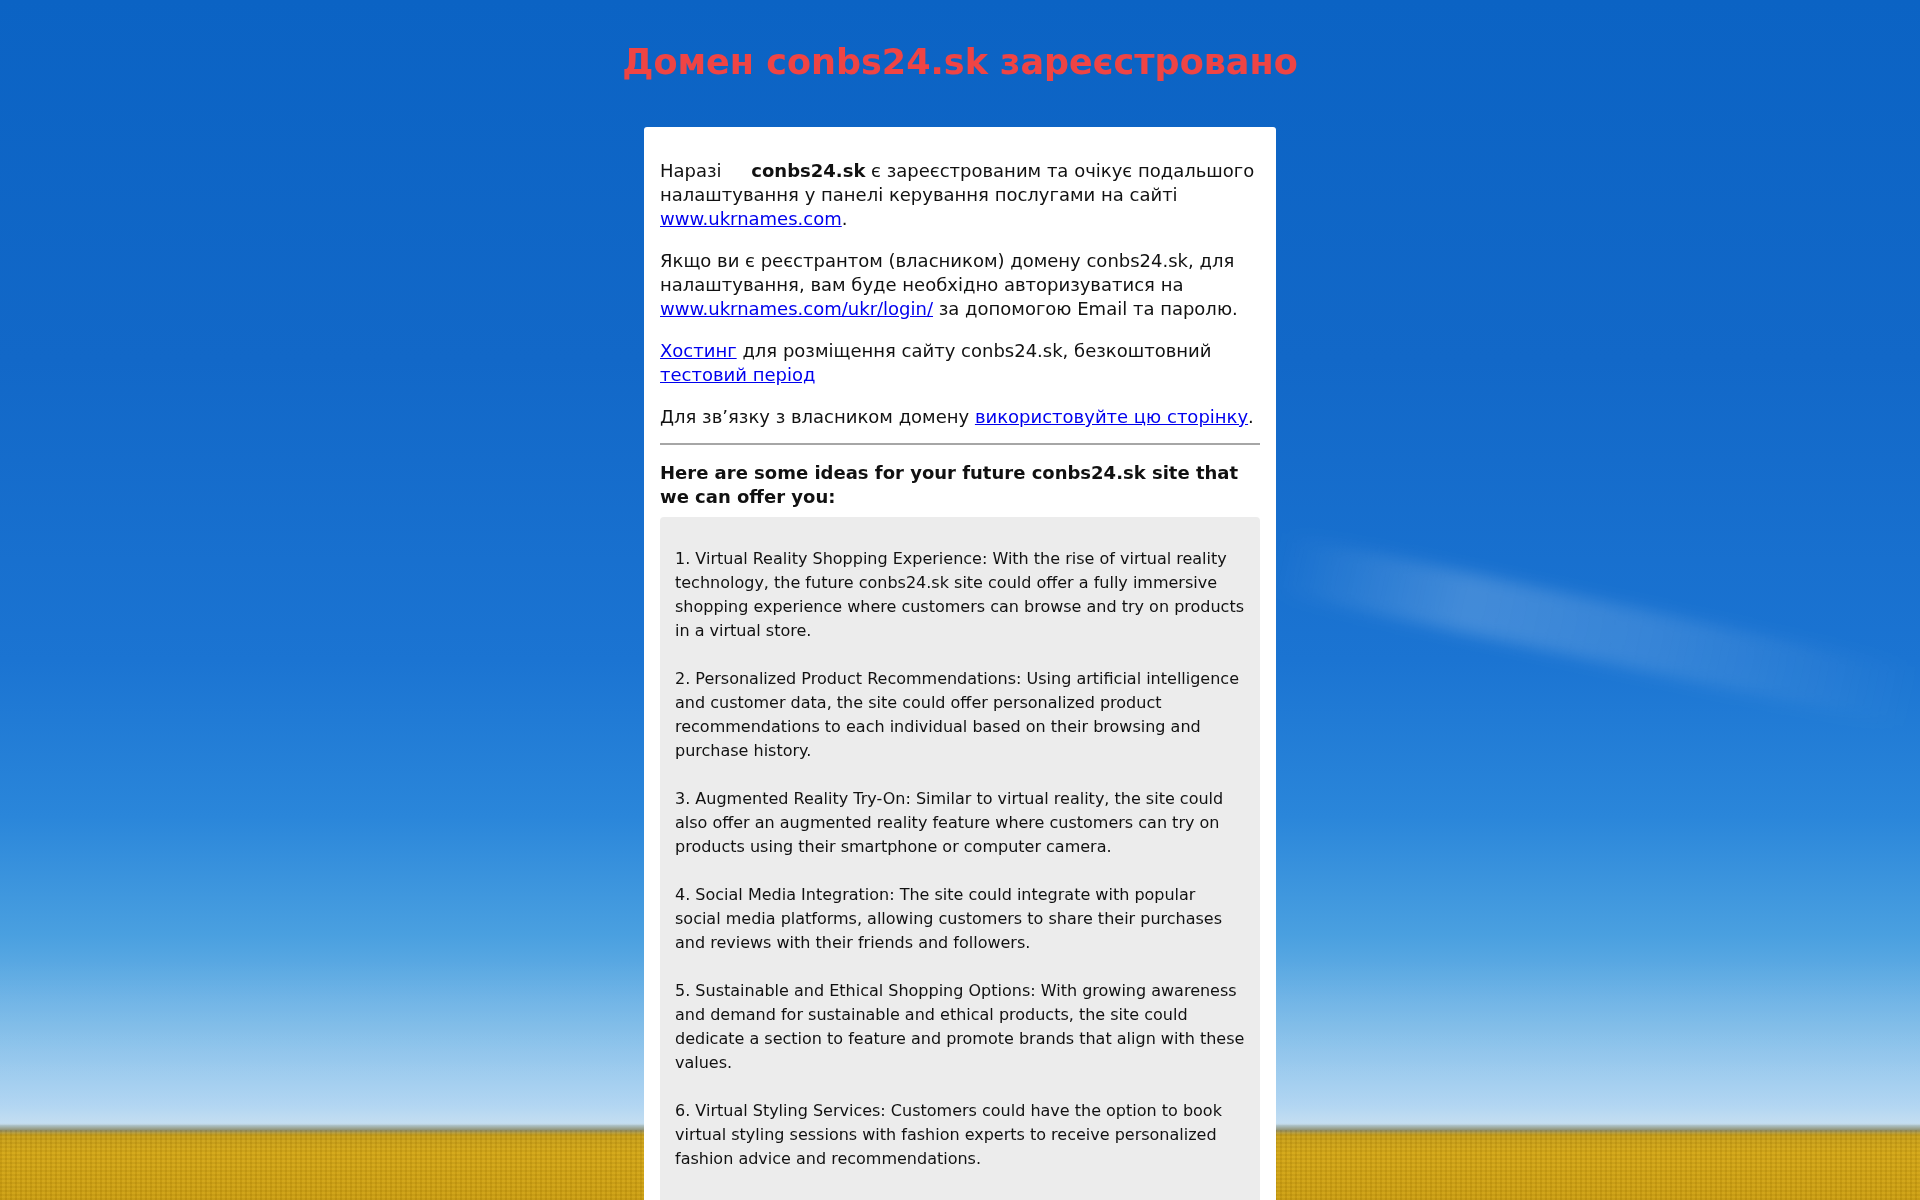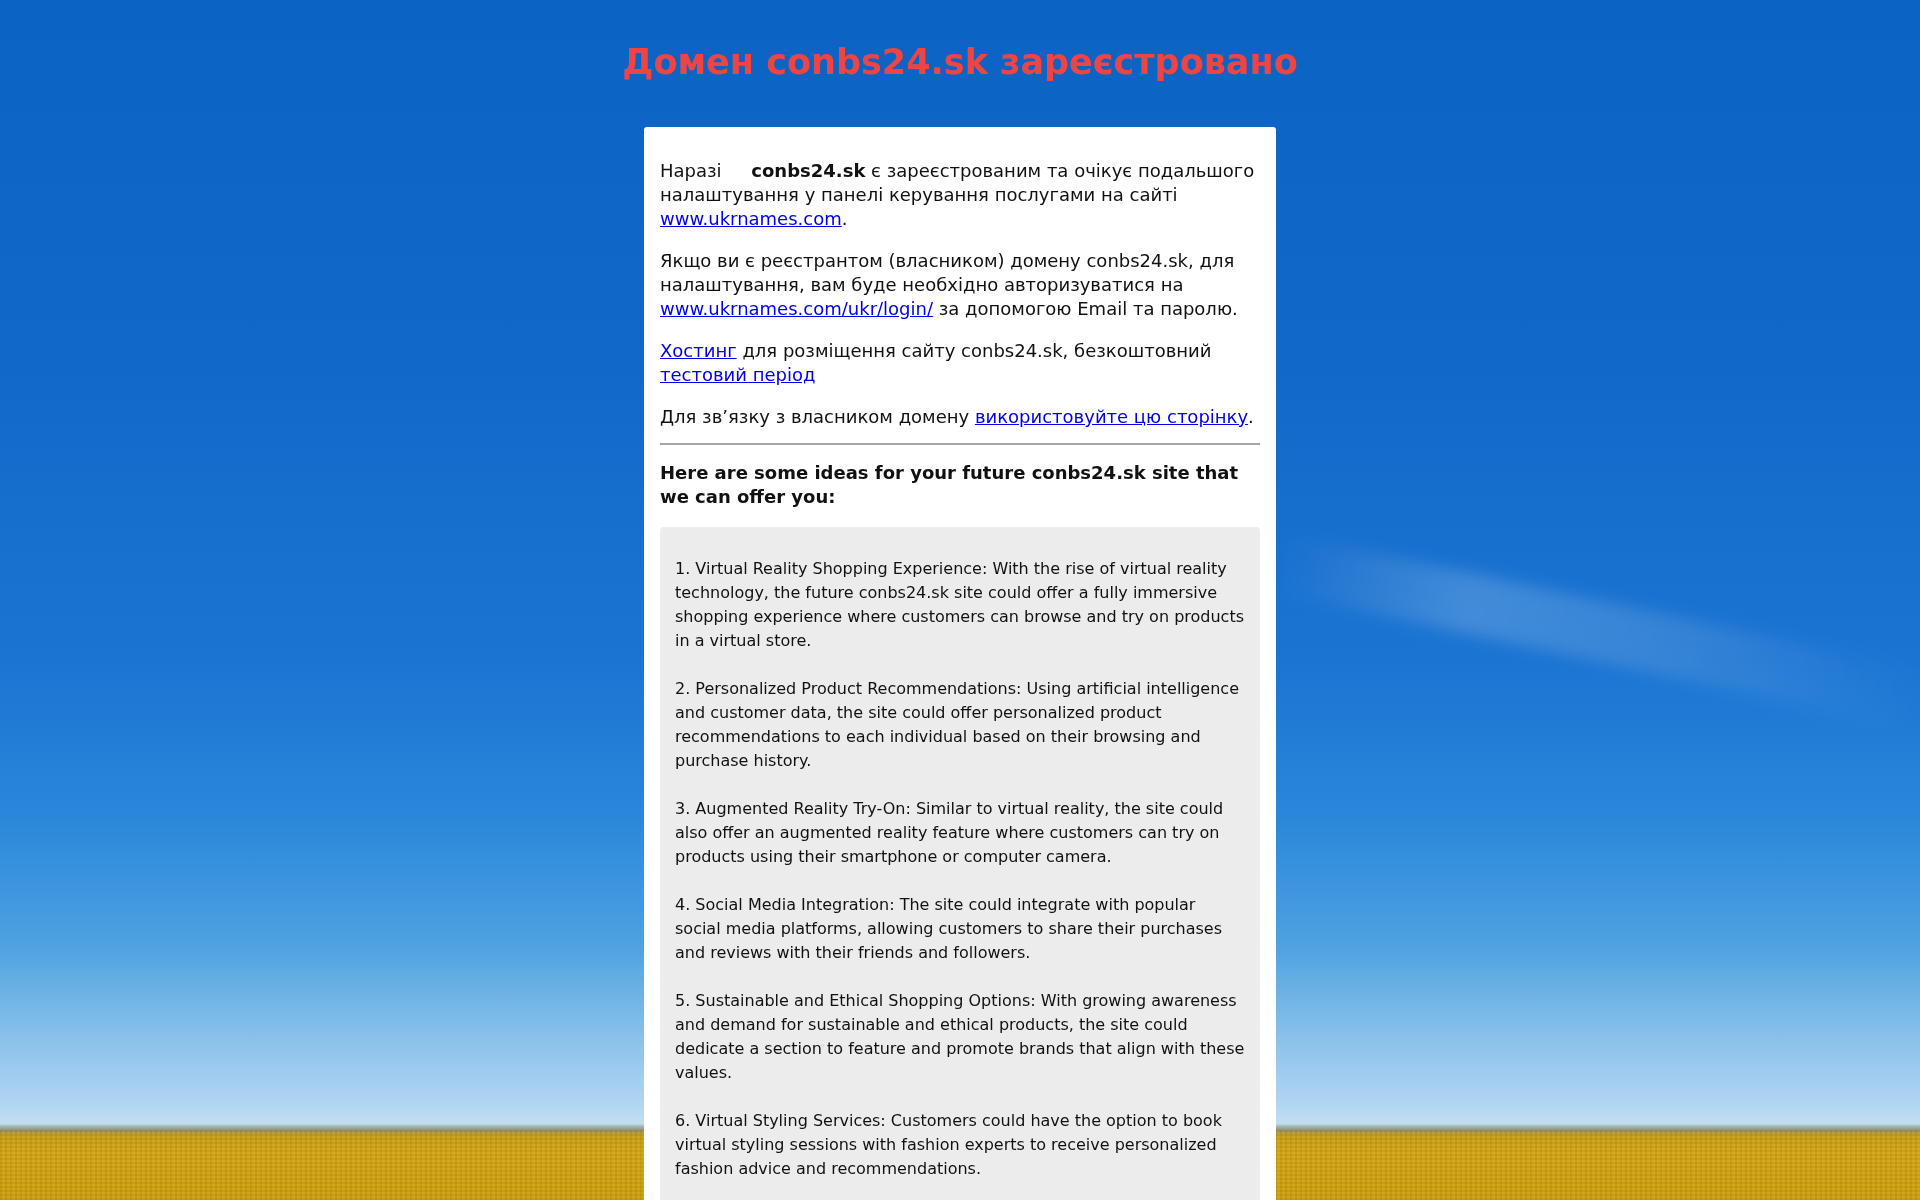--- a/index.html
+++ b/index.html
@@ -50,21 +50,21 @@
       color: #111111;
       font-size: 18px; line-height: 24px;
     }
     .card p { margin: 0 0 18px 0; }
     .card a { color: #1a0dab; color: #0000ee; text-decoration: underline; }
     .card b { font-weight: bold; margin-left: 24px; }
     hr.divider {
       border: 0; border-top: 2px solid #a6a6a6; margin: 14px 0 16px 0;
     }
     .ideas-heading {
-      font-weight: bold; font-size: 18px; line-height: 24px; margin: 0 0 18px 0;
+      font-weight: bold; font-size: 18px; line-height: 24px; margin: 0 0 8px 0;
     }
     .ideas-box {
       background: #ececec; border-radius: 4px;
       padding: 22px 15px 10px 15px;
       font-size: 16px; line-height: 24px; color: #111111;
     }
     .ideas-box .idea { margin: 8px 0 24px 0; }
   </style>
 </head>
 <body>

